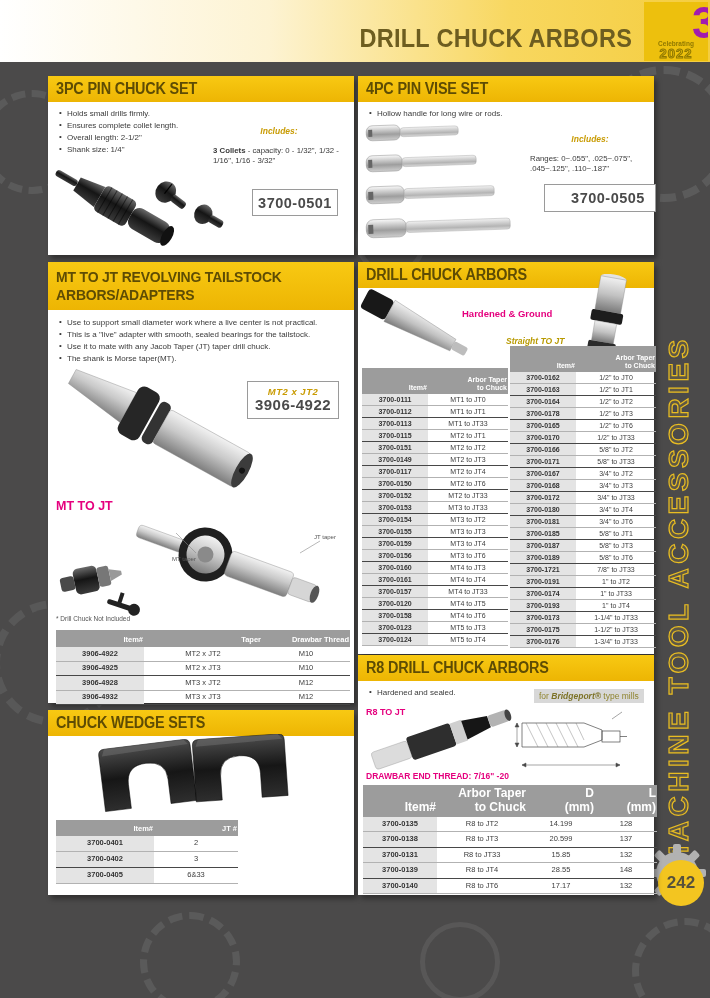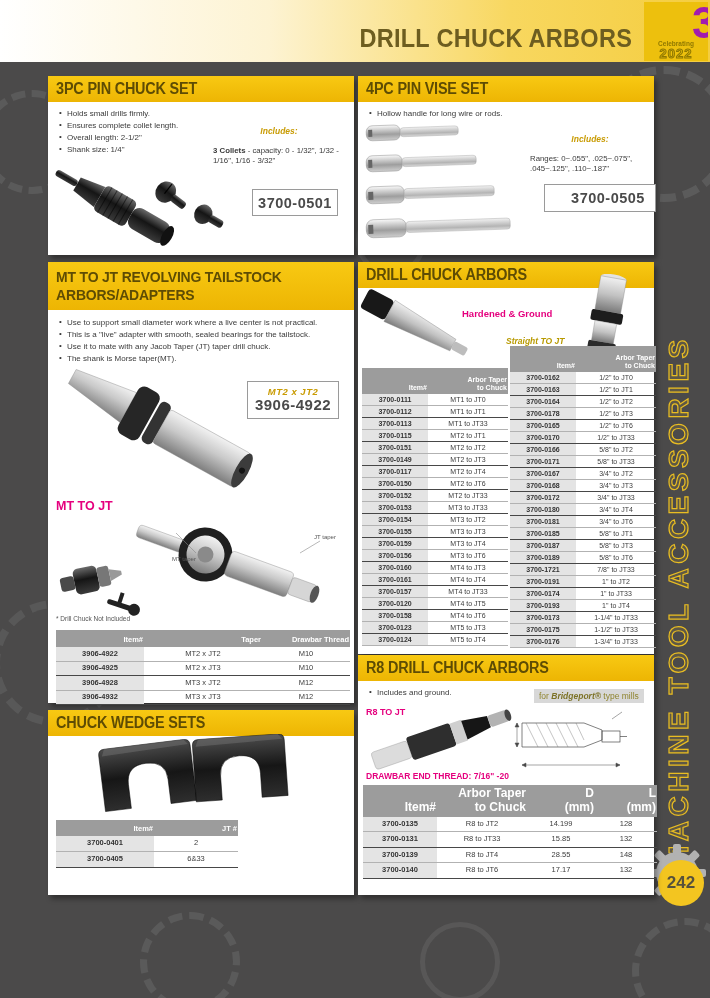--- a/index.html
+++ b/index.html
@@ -353,20 +353,24 @@
             <th>Item#</th>
             <th>JT #</th>
           </tr>
         </thead>
       <tbody>
           <tr>
             <td>3700-0401</td>
             <td>2</td>
           </tr>
           <tr>
+            <td>3700-0402</td>
+            <td>3</td>
+          </tr>
+          <tr>
             <td>3700-0405</td>
             <td>6&amp;33</td>
           </tr>
         </tbody>
     </table>
   </section>
 
   <section class="card c5">
     <div class="hdr">
       <span>DRILL CHUCK ARBORS</span>
@@ -595,21 +599,21 @@
           </tr>
         </tbody>
     </table>
   </section>
 
   <section class="card c6">
     <div class="hdr">
       <span>R8 DRILL CHUCK ARBORS</span>
     </div>
     <ul class="bullets" style="left:10px;top:33px;width:150px;">
-        <li>Includes and ground.</li>
+        <li>Hardened and sealed.</li>
       </ul>
     <div class="bp-label" style="left:176px;top:34px;">
       <span>for </span><b>Bridgeport®</b><span> type mills</span>
     </div>
     <div class="magenta" style="left:8px;top:52px;font-size:9px;">R8 TO JT</div>
     <svg class="img" style="left:10px;top:46px;" width="150" height="72" viewBox="0 0 150 72">
       <g transform="translate(2,50) rotate(-19)">
         <rect x="0" y="2" width="38" height="18" rx="3" fill="#dcdcdc" stroke="#999" stroke-width=".4"></rect>
         <rect x="38" y="-1" width="46" height="24" rx="3" fill="#2e2e2e"></rect>
         <rect x="84" y="0" width="12" height="22" fill="#cfcfcf"></rect>
@@ -654,20 +658,26 @@
           </tr>
         </thead>
       <tbody>
           <tr>
             <td>3700-0135</td>
             <td>R8 to JT2</td>
             <td>14.199</td>
             <td>128</td>
           </tr>
           <tr>
+            <td>3700-0138</td>
+            <td>R8 to JT3</td>
+            <td>20.599</td>
+            <td>137</td>
+          </tr>
+          <tr>
             <td>3700-0131</td>
             <td>R8 to JT33</td>
             <td>15.85</td>
             <td>132</td>
           </tr>
           <tr>
             <td>3700-0139</td>
             <td>R8 to JT4</td>
             <td>28.55</td>
             <td>148</td>

